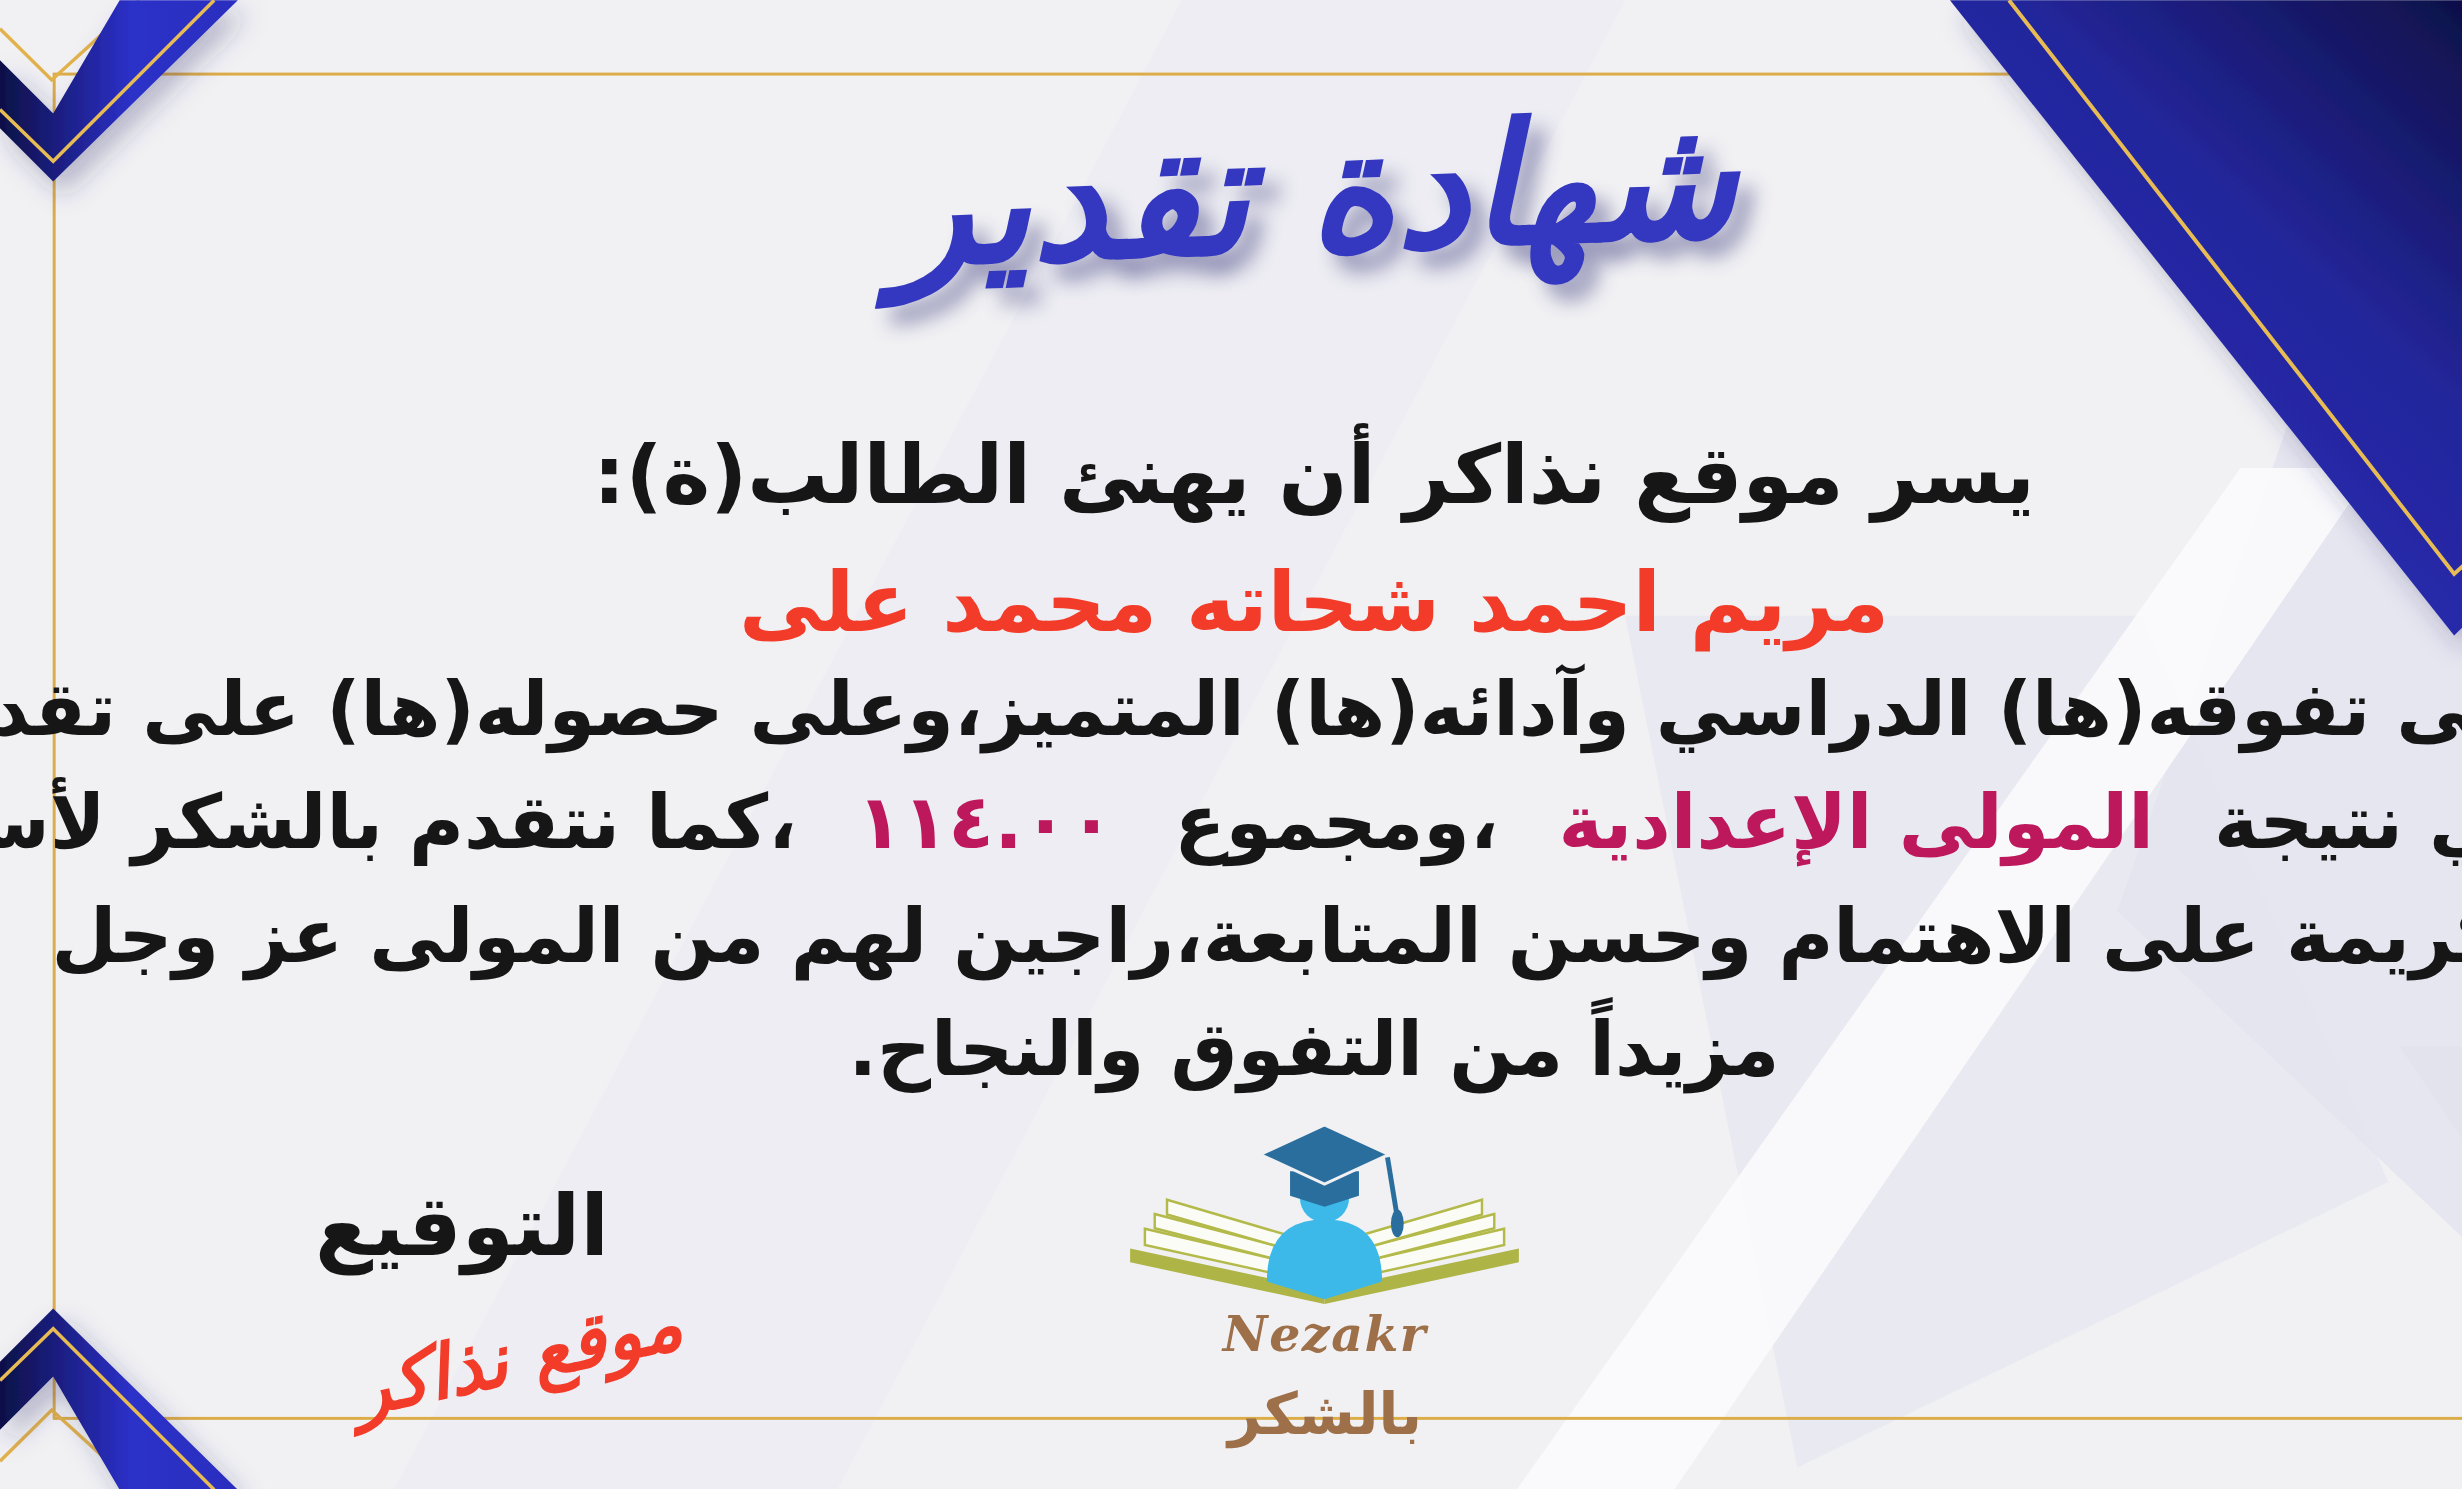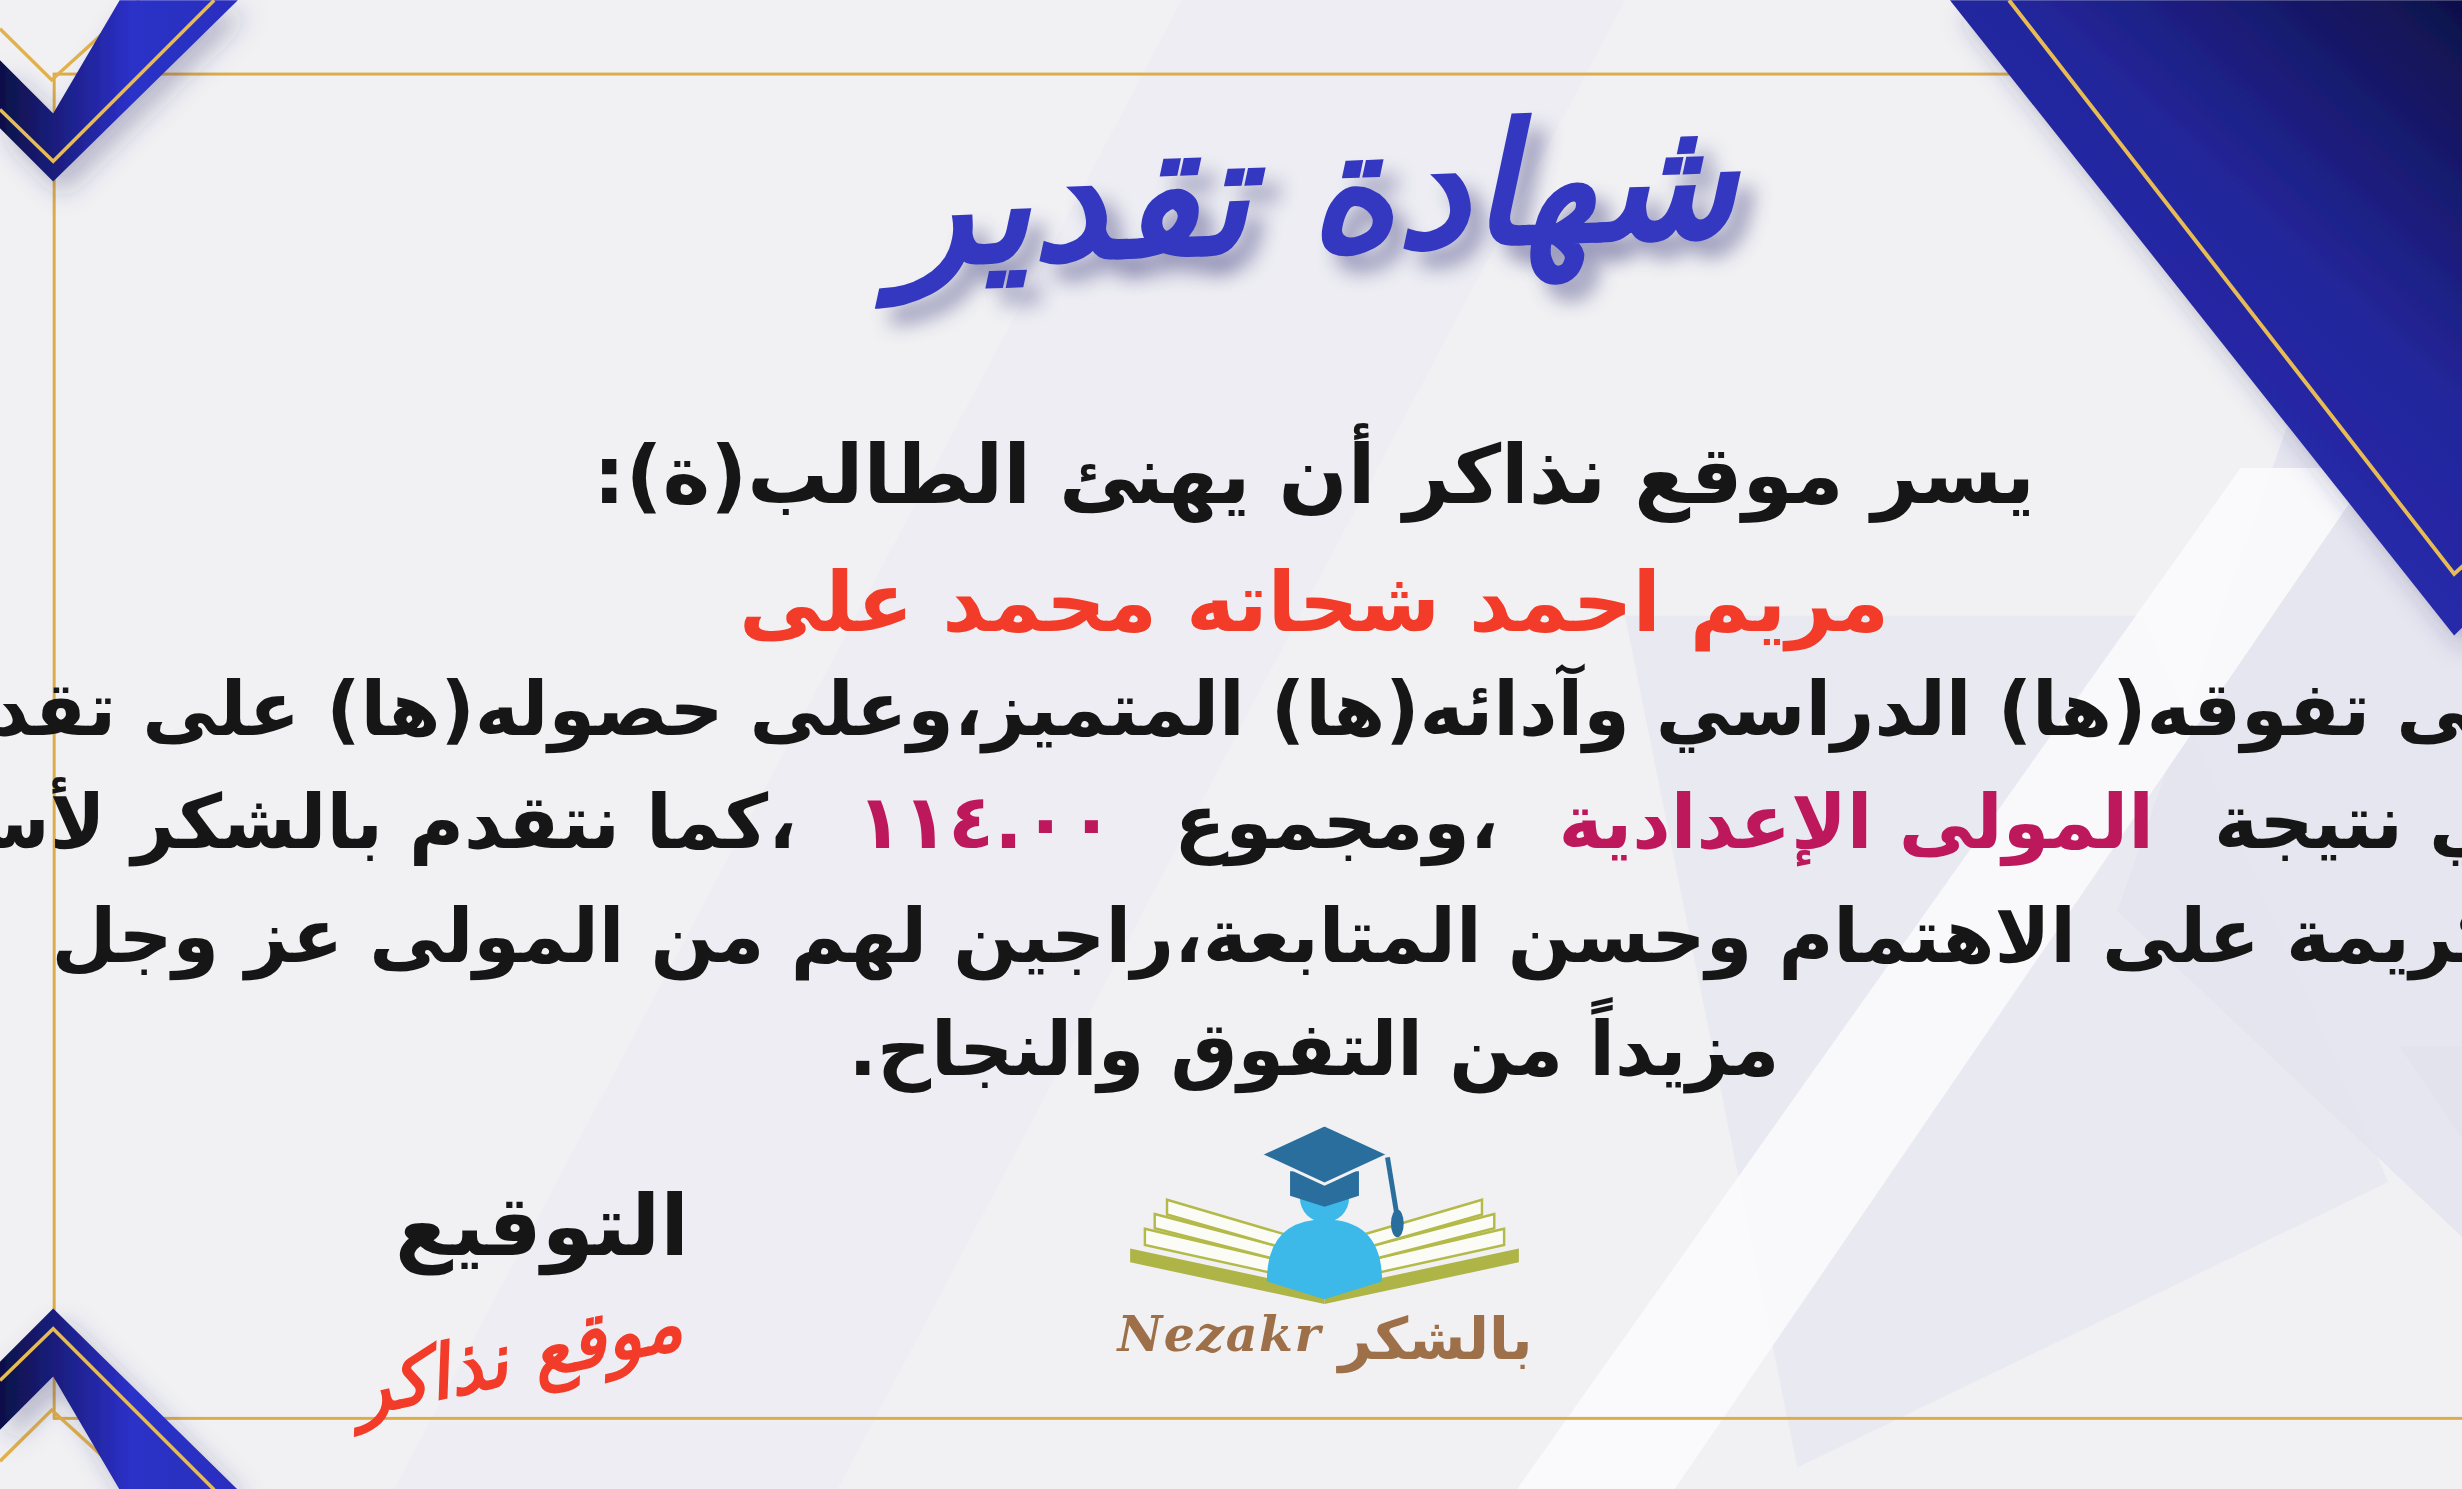--- a/index.html
+++ b/index.html
@@ -11,28 +11,28 @@
   .title{top:64px;font-size:167px;line-height:256px;color:#3437BF;font-style:italic;
          transform:rotate(-2deg);text-shadow:13.8px 16.7px 18.7px rgba(35,35,110,.42);}
   .intro{top:416px;font-size:81px;line-height:118px;}
   .name{top:544px;font-size:83px;line-height:118px;color:#F23B28;}
   .l1{top:650px;font-size:75px;line-height:118px;}
   .l2{top:763px;font-size:75px;line-height:118px;}
   .l3{top:877px;font-size:75px;line-height:118px;}
   .l4{top:990px;font-size:75px;line-height:118px;}
   .red{color:#be185d;}
   .gap{margin:0 34px;}
-  .sig-label{position:absolute;left:315px;width:374px;top:1167px;text-align:right;direction:rtl;
+  .sig-label{position:absolute;left:315px;width:374px;top:1167px;text-align:left;direction:rtl;
              font-size:84px;line-height:118px;font-weight:bold;color:#161616;}
   .sig-script{position:absolute;left:305px;width:424px;top:1295px;text-align:center;direction:rtl;
               font-size:74px;line-height:123px;font-weight:bold;font-style:italic;color:#F23B28;
               transform:rotate(-12deg);}
   .logo-art{position:absolute;left:1103px;top:1123px;width:443px;height:187px;}
   .logo-text{position:absolute;left:1079px;top:1305px;width:492px;display:flex;direction:ltr;
-             justify-content:center;align-items:flex-start;gap:16.7px;color:#9E7049;}
+             justify-content:center;align-items:center;gap:16.7px;color:#9E7049;flex-direction:column;}
   .logo-latin{font-family:"DejaVu Serif",serif;font-style:italic;font-weight:bold;
               font-size:49px;letter-spacing:1.5px;}
   .logo-arabic{font-size:58px;font-weight:bold;direction:rtl;}
 </style>
 </head>
 <body>
 
 <div class="stage">
 
   <svg class="bg" viewBox="0 0 5337 3025">

